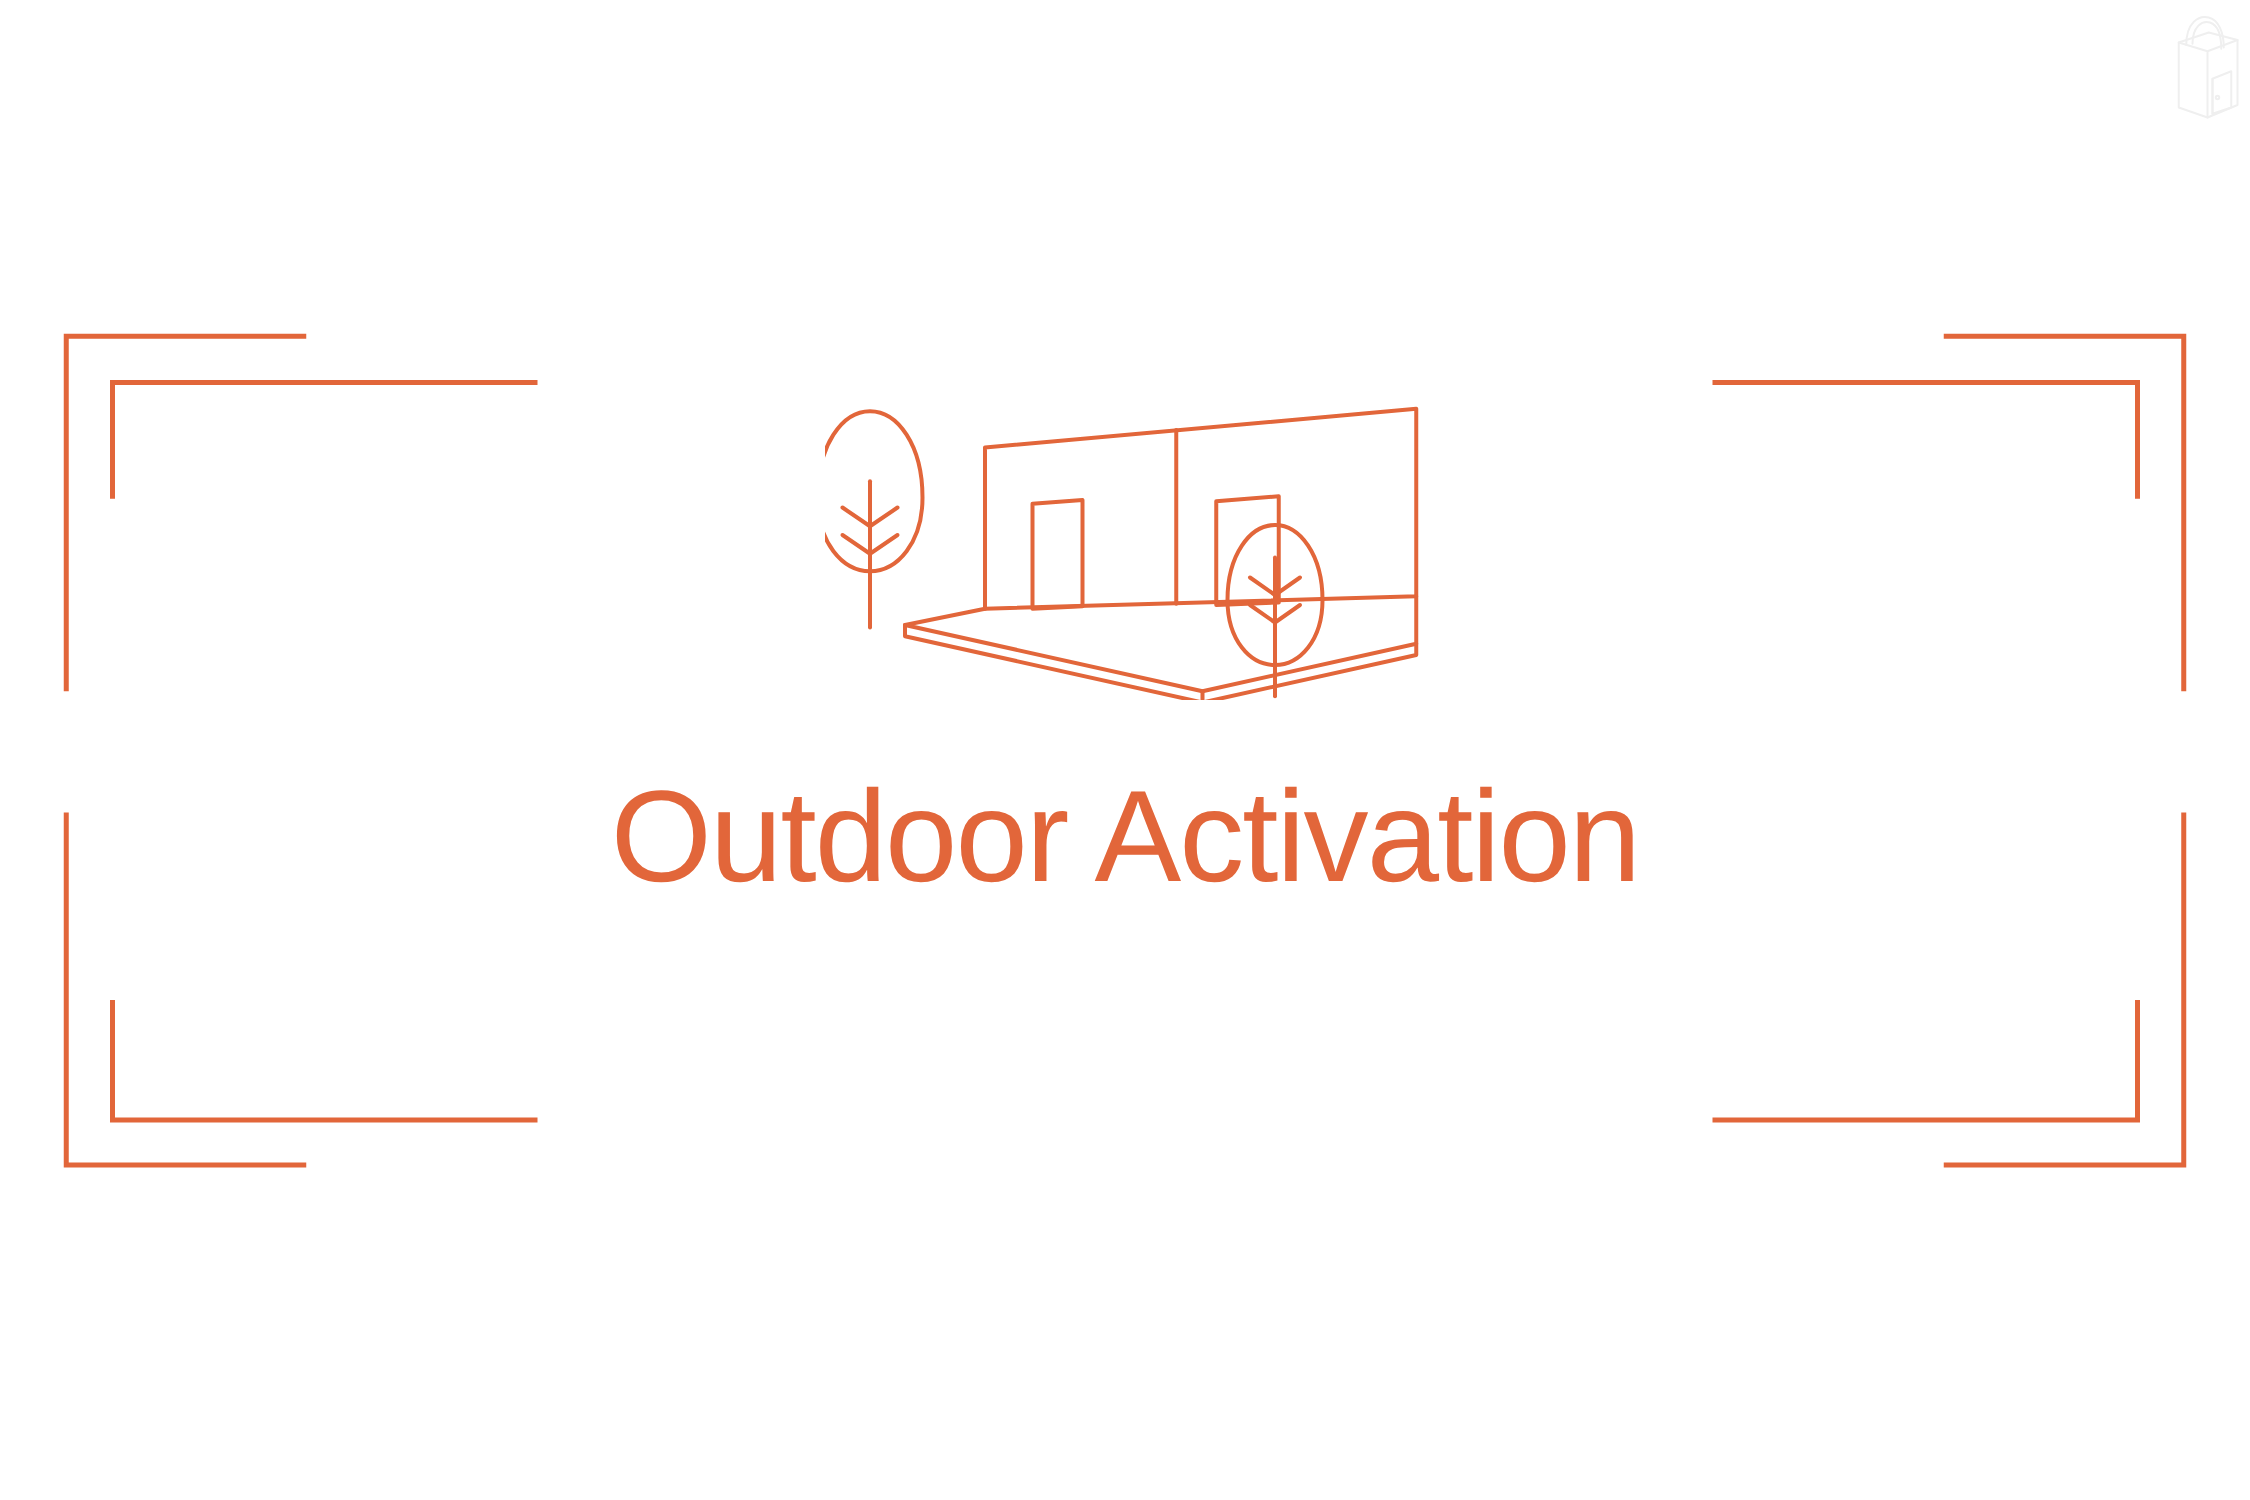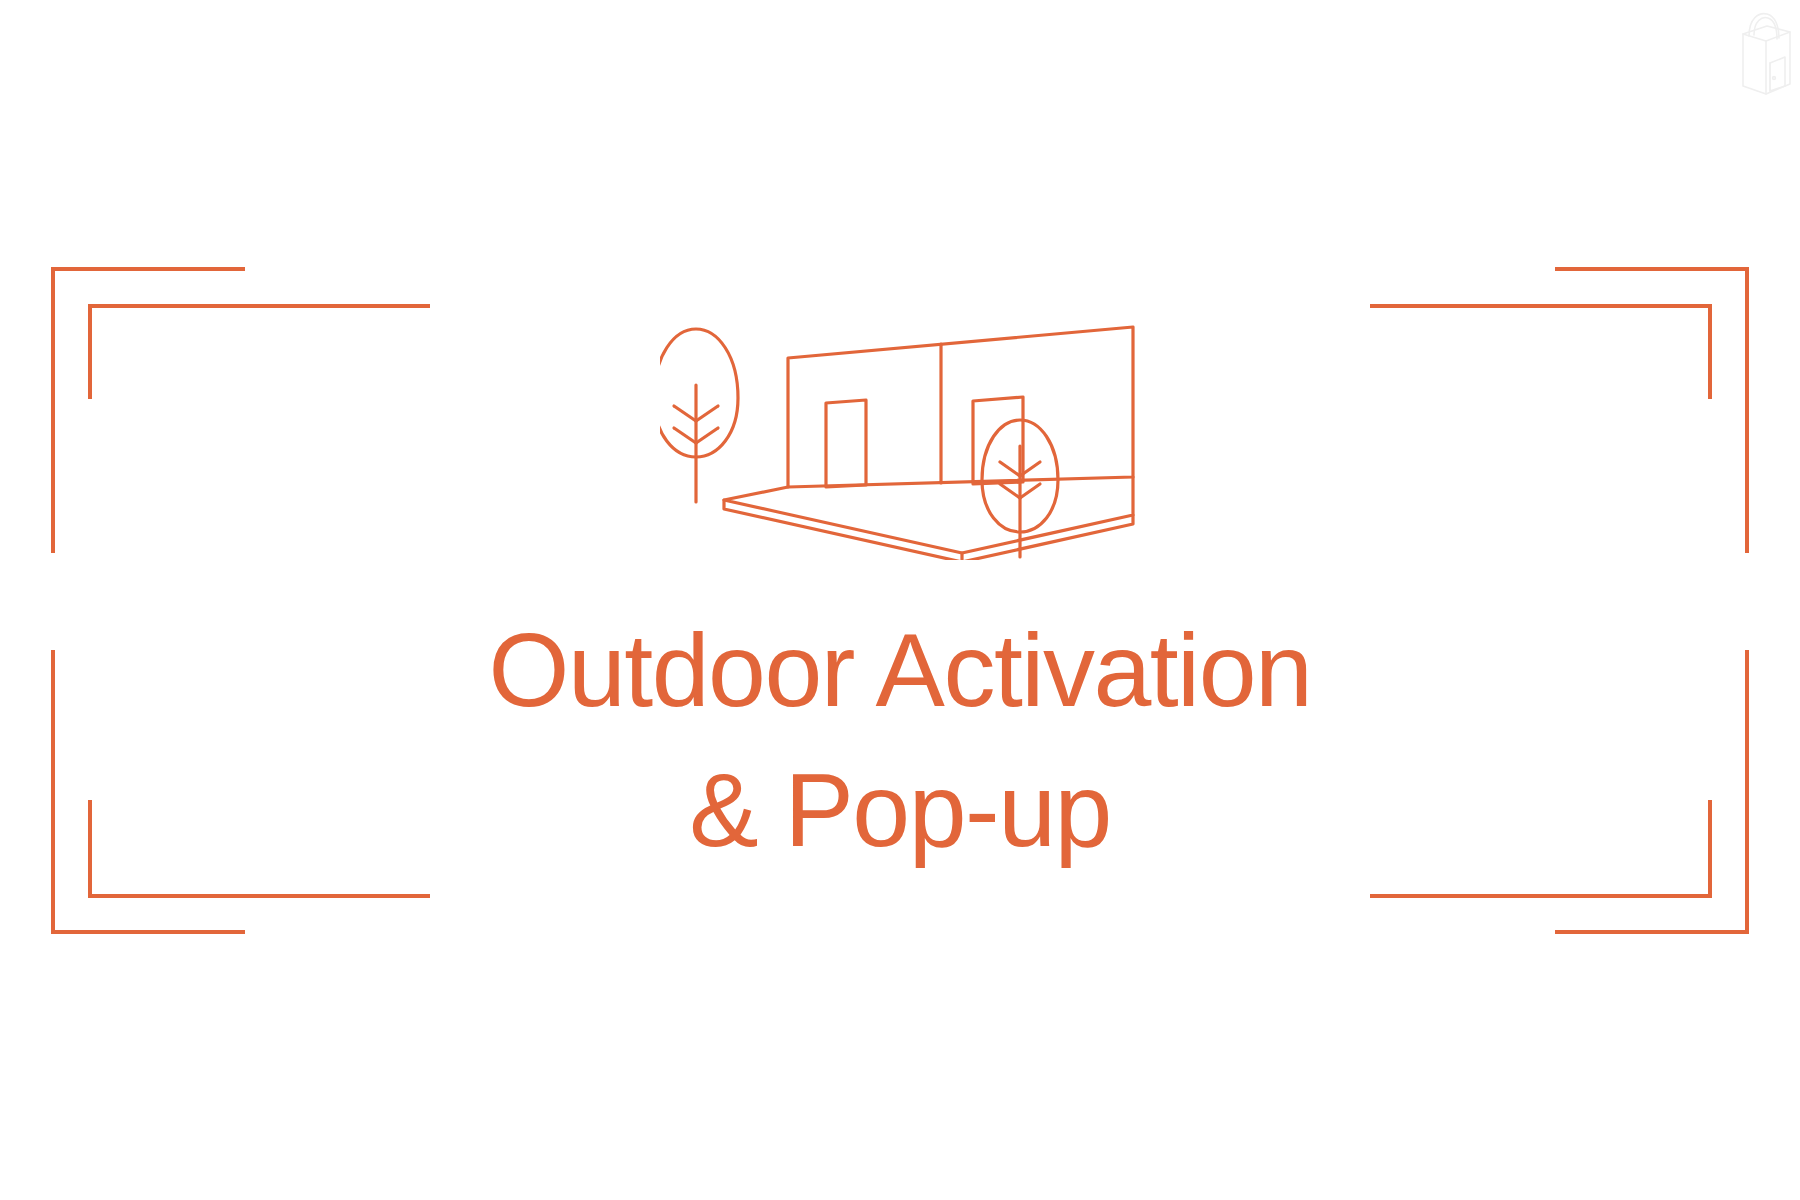--- a/index.html
+++ b/index.html
@@ -154,16 +154,15 @@
         <path d="M 360 166 L 380 152"></path>
         <path d="M 360 188 L 340 174"></path>
         <path d="M 360 188 L 380 174"></path>
       </g>
 
     </g>
   </svg>
 
   <div class="title-block">
     <span class="title-line">Outdoor Activation</span>
-    <span class="title-line">&amp; Pop-up</span>
   </div>
 
 </div>
 
 </body></html>

